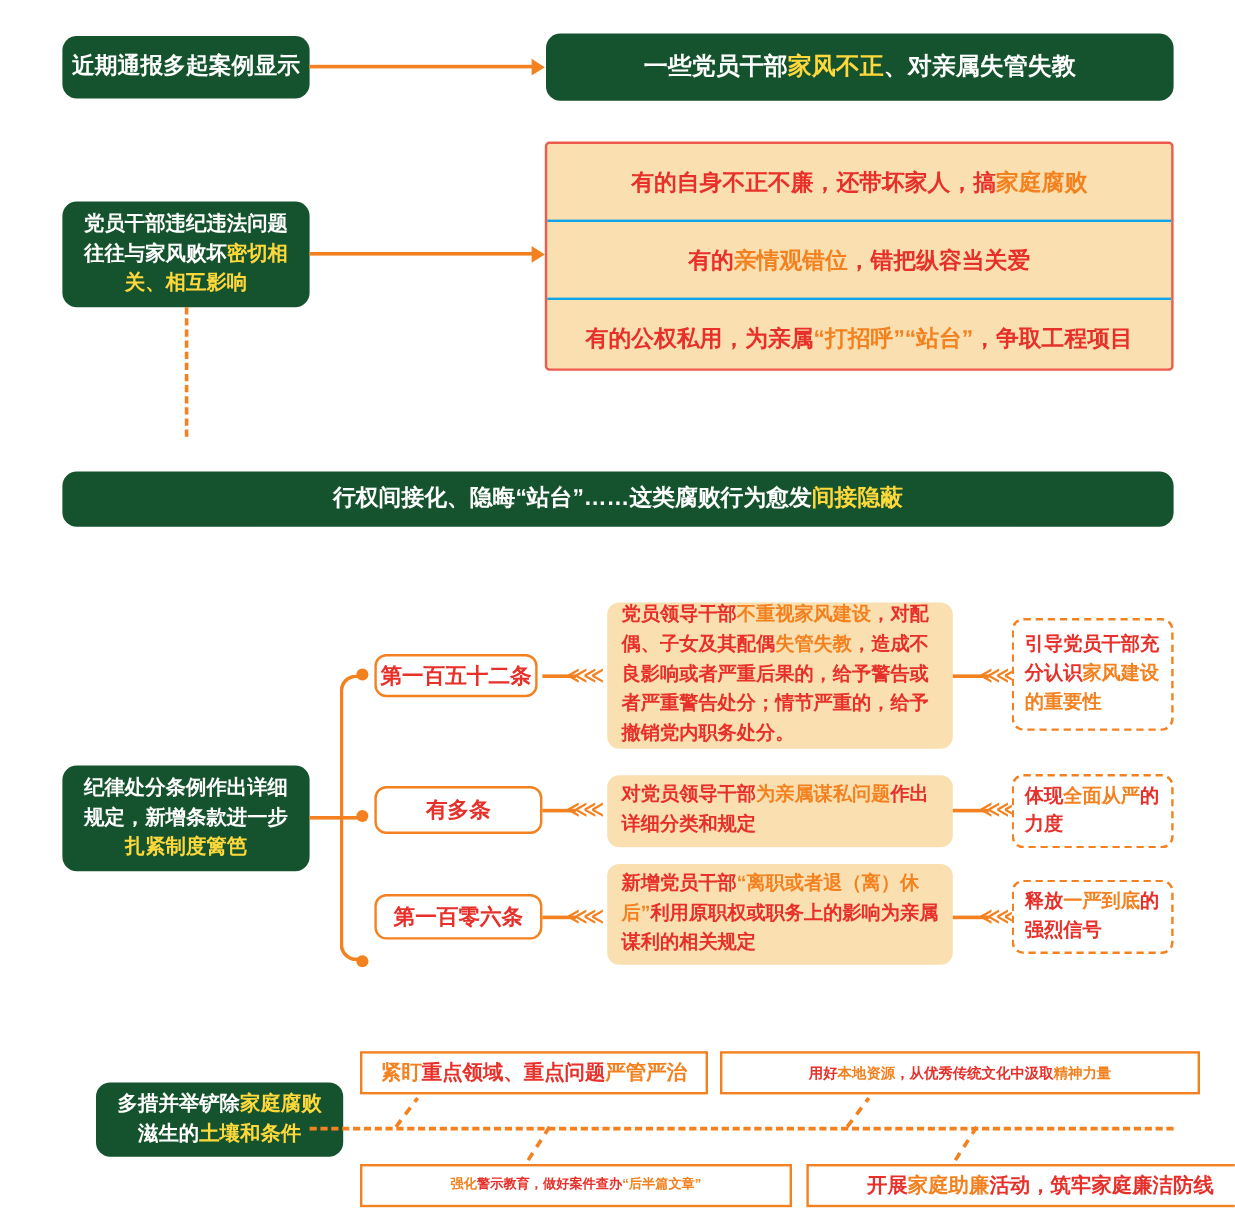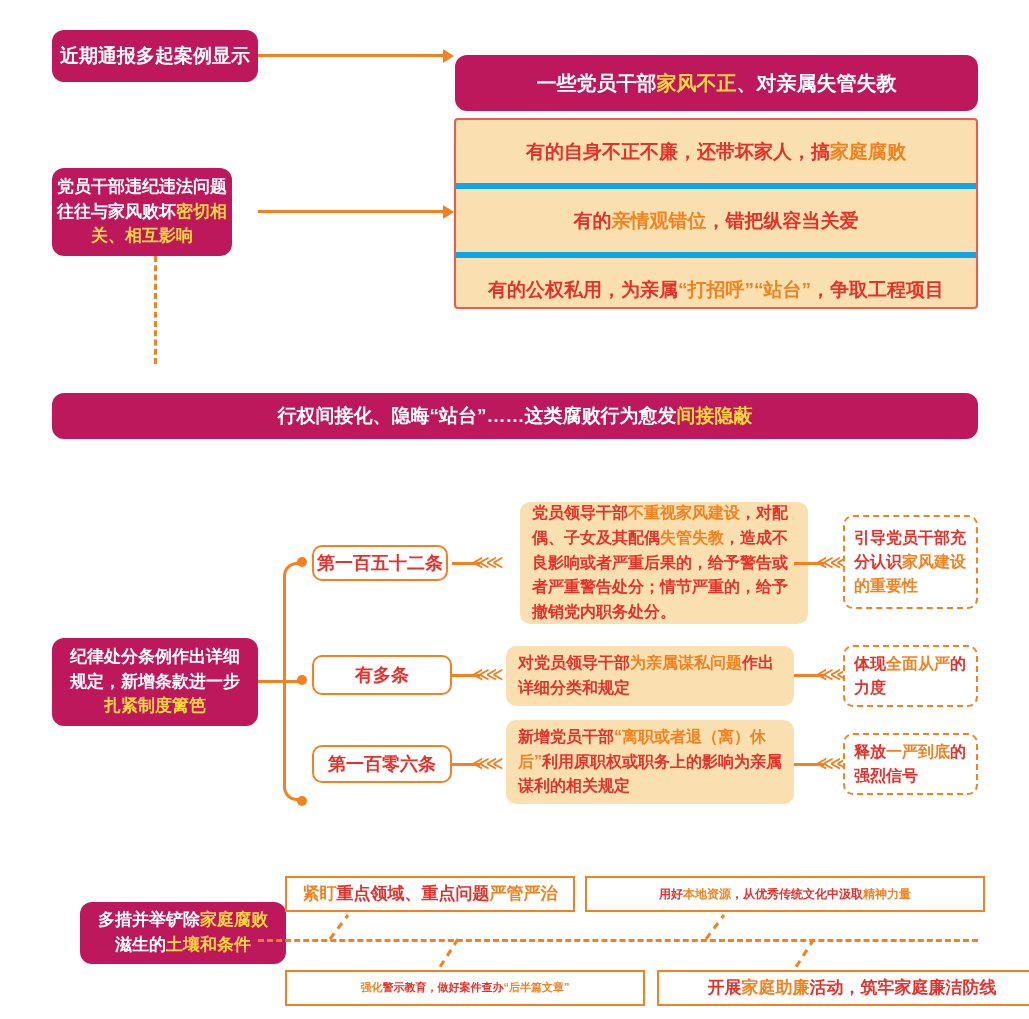--- a/index.html
+++ b/index.html
@@ -4,21 +4,21 @@
 <style>
   html,body{margin:0;padding:0;background:#ffffff;}
   body{
     width:1029px;height:1019px;position:relative;overflow:hidden;
     font-family:"Liberation Sans","DejaVu Sans",sans-serif;
     -webkit-font-smoothing:antialiased;
   }
   .abs{position:absolute;box-sizing:border-box;}
 
   
-  .red-fill{background:#be185d;color:#ffffff;}
+  .red-fill{background:#14532d;color:#ffffff;}
   .w{color:#ffffff;}
   .y{color:#ffd83c;}
   .r{color:#e8302a;}
   .o{color:#f4811f;}
 
   
   .rbox{
     border-radius:12px;display:flex;align-items:center;justify-content:center;
     text-align:center;font-weight:bold;line-height:1.45;
   }
@@ -30,21 +30,21 @@
   .dbox{
     border:2px dashed #f4811f;border-radius:10px;background:#ffffff;
     display:flex;align-items:center;font-weight:bold;line-height:1.5;
   }
   .tanbox{
     background:#fae0b0;border-radius:10px;display:flex;align-items:center;
     font-weight:bold;line-height:1.55;
   }
   .sqbox{
     border:2px solid #f4811f;background:#ffffff;display:flex;align-items:center;
-    justify-content:center;font-weight:bold;line-height:1.2;text-align:center;
+    justify-content:center;font-weight:bold;line-height:1.2;text-align:center;margin-left:15px;
   }
 
   
   .hline{background:#f4811f;height:3px;}
   .dot{background:#f4811f;border-radius:50%;}
   .dashv{border-left:3px dashed #f4811f;}
   .dashh{border-top:3px dashed #f4811f;}
   .arrowhead{
     width:0;height:0;border-top:7px solid transparent;border-bottom:7px solid transparent;
     border-left:11px solid #f4811f;
@@ -54,41 +54,41 @@
   
   .bracket{
     border:3px solid #f4811f;border-right:none;border-radius:14px 0 0 14px;
     background:transparent;
   }
 
   
   .tbl{border:2px solid #ee5b4c;border-radius:4px;overflow:hidden;background:#fae0b0;}
   .tbl .trow{
     height:63px;display:flex;align-items:center;justify-content:center;
-    font-weight:bold;font-size:19px;color:#e8302a;border-bottom:6px solid #0ea5e9;
+    font-weight:bold;font-size:19px;color:#e8302a;border-bottom:2px solid #0ea5e9;
   }
   .tbl .trow:last-child{border-bottom:none;}
 </style>
 </head>
 <body>
 
 <div class="abs rbox red-fill" style="left:52px;top:30px;width:206px;height:52px;font-size:19px;">
   <span>近期通报多起案例显示</span>
 </div>
 
 <div class="abs hline" style="left:258px;top:54px;width:188px;"></div>
 <div class="abs arrowhead" style="left:443px;top:49px;"></div>
 
-<div class="abs rbox red-fill" style="left:455px;top:28px;width:523px;height:56px;font-size:20px;margin-top:27px;">
+<div class="abs rbox red-fill" style="left:455px;top:28px;width:523px;height:56px;font-size:20px;">
   <span>
     <span class="w">一些党员干部</span><span class="y">家风不正</span><span class="w">、对亲属失管失教</span>
   </span>
 </div>
 
-<div class="abs rbox red-fill" style="left:52px;top:168px;width:180px;height:88px;font-size:17px;flex-direction:column;">
+<div class="abs rbox red-fill" style="left:52px;top:168px;width:206px;height:88px;font-size:17px;flex-direction:column;">
   <span class="w">党员干部违纪违法问题</span>
   <span><span class="w">往往与家风败坏</span><span class="y">密切相</span></span>
   <span class="y">关、相互影响</span>
 </div>
 
 <div class="abs hline" style="left:258px;top:210px;width:188px;"></div>
 <div class="abs arrowhead" style="left:443px;top:205px;"></div>
 
 <div class="abs dashv" style="left:154px;top:256px;height:108px;"></div>
 
@@ -130,21 +130,21 @@
   <span>第一百零六条</span>
 </div>
 
 <div class="abs hline" style="left:452px;top:562px;width:28px;"></div>
 <div class="abs chev" style="left:472px;top:554px;">≪≪</div>
 <div class="abs hline" style="left:452px;top:674px;width:28px;"></div>
 <div class="abs chev" style="left:472px;top:666px;">≪≪</div>
 <div class="abs hline" style="left:452px;top:763px;width:28px;"></div>
 <div class="abs chev" style="left:472px;top:755px;">≪≪</div>
 
-<div class="abs tanbox" style="left:520px;top:502px;width:288px;height:122px;padding:10px 12px;font-size:16px;">
+<div class="abs tanbox" style="left:506px;top:502px;width:288px;height:122px;padding:10px 12px;font-size:16px;">
   <span><span class="r">党员领导干部</span><span class="o">不重视家风建设</span><span class="r">，对配偶、子女及其配偶</span><span class="o">失管失教</span><span class="r">，造成不良影响或者严重后果的，给予警告或者严重警告处分；情节严重的，给予撤销党内职务处分。</span></span>
 </div>
 
 <div class="abs tanbox" style="left:506px;top:646px;width:288px;height:60px;padding:8px 12px;font-size:16px;">
   <span><span class="r">对党员领导干部</span><span class="o">为亲属谋私问题</span><span class="r">作出详细分类和规定</span></span>
 </div>
 
 <div class="abs tanbox" style="left:506px;top:720px;width:288px;height:84px;padding:8px 12px;font-size:16px;">
   <span><span class="r">新增党员干部</span><span class="o">“离职或者退（离）休后”</span><span class="r">利用原职权或职务上的影响为亲属谋利的相关规定</span></span>
 </div>

